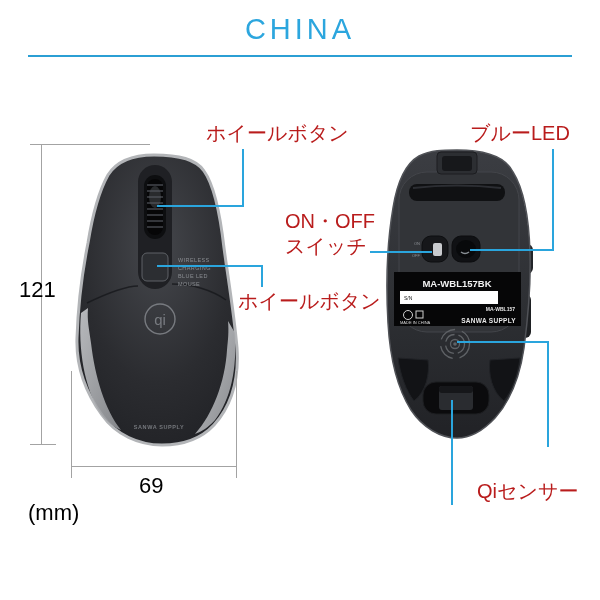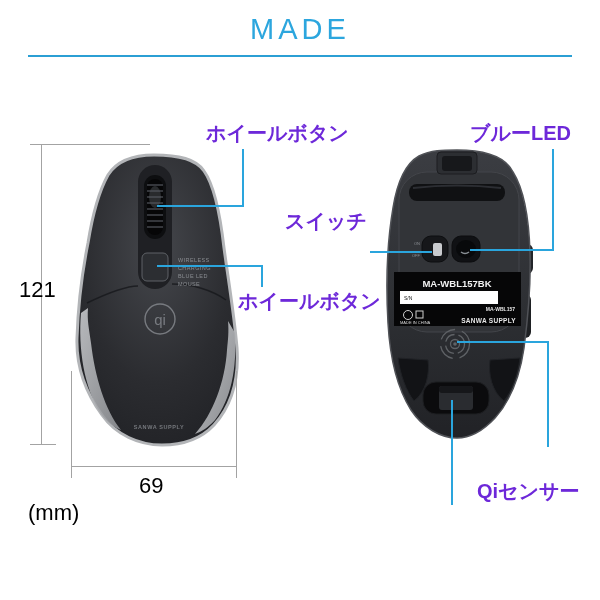--- a/index.html
+++ b/index.html
@@ -6,33 +6,33 @@
   #stage{position:relative;width:600px;height:600px;background:#ffffff;overflow:hidden;
          font-family:"Liberation Sans","DejaVu Sans",sans-serif;}
   .abs{position:absolute;}
   
   .title{left:0;top:13px;width:600px;text-align:center;font-size:29px;letter-spacing:4px;
          color:#2ca6de;font-weight:400;}
   .underline{left:28px;top:55px;width:544px;height:2px;background:#2b9fd4;}
   
   .leader{background:#2aa5dd;}
   
-  .callout{color:#6d28d9;font-size:20px;font-weight:700;line-height:25px;white-space:nowrap;}
+  .callout{color:#b91c1c;font-size:20px;font-weight:400;line-height:25px;white-space:nowrap;}
   
   .dim{background:#a3a3a3;}
   .dimtext{color:#000000;font-size:22px;font-weight:400;}
   .bg-white{background:#ffffff;padding:0 5px;margin-top:20px;}
   svg text{font-family:"Liberation Sans","DejaVu Sans",sans-serif;}
 </style>
 </head>
 <body>
 
 <div id="stage">
 
-  <div class="abs title">MADE</div>
+  <div class="abs title">CHINA</div>
   <div class="abs underline"></div>
 
   <svg class="abs" style="left:74px;top:153px;" width="168" height="294" viewBox="0 0 168 294">
     <defs>
       <radialGradient id="bodyGrad" cx="50%" cy="32%" r="85%">
         <stop offset="0%" stop-color="#45474c"></stop>
         <stop offset="55%" stop-color="#2b2c30"></stop>
         <stop offset="100%" stop-color="#1d1e22"></stop>
       </radialGradient>
       <linearGradient id="gripGrad" x1="0" y1="0" x2="1" y2="1">
@@ -142,20 +142,21 @@
   <div class="abs leader" style="left:457px;top:341px;width:92px;height:2px;"></div>
   <div class="abs leader" style="left:547px;top:341px;width:2px;height:106px;"></div>
 
   <div class="abs leader" style="left:451px;top:400px;width:2px;height:105px;"></div>
 
   <div class="abs callout" style="left:206px;top:121px;">ホイールボタン</div>
 
   <div class="abs callout" style="left:470px;top:121px;">ブルーLED</div>
 
   <div class="abs callout" style="left:285px;top:209px;">
+    <div>ON・OFF</div>
     <div>スイッチ</div>
   </div>
 
   <div class="abs callout" style="left:238px;top:289px;">
     <div>ホイールボタン</div>
   </div>
 
   <div class="abs callout" style="left:477px;top:451px;margin-top:28px;">Qiセンサー</div>
 
 

